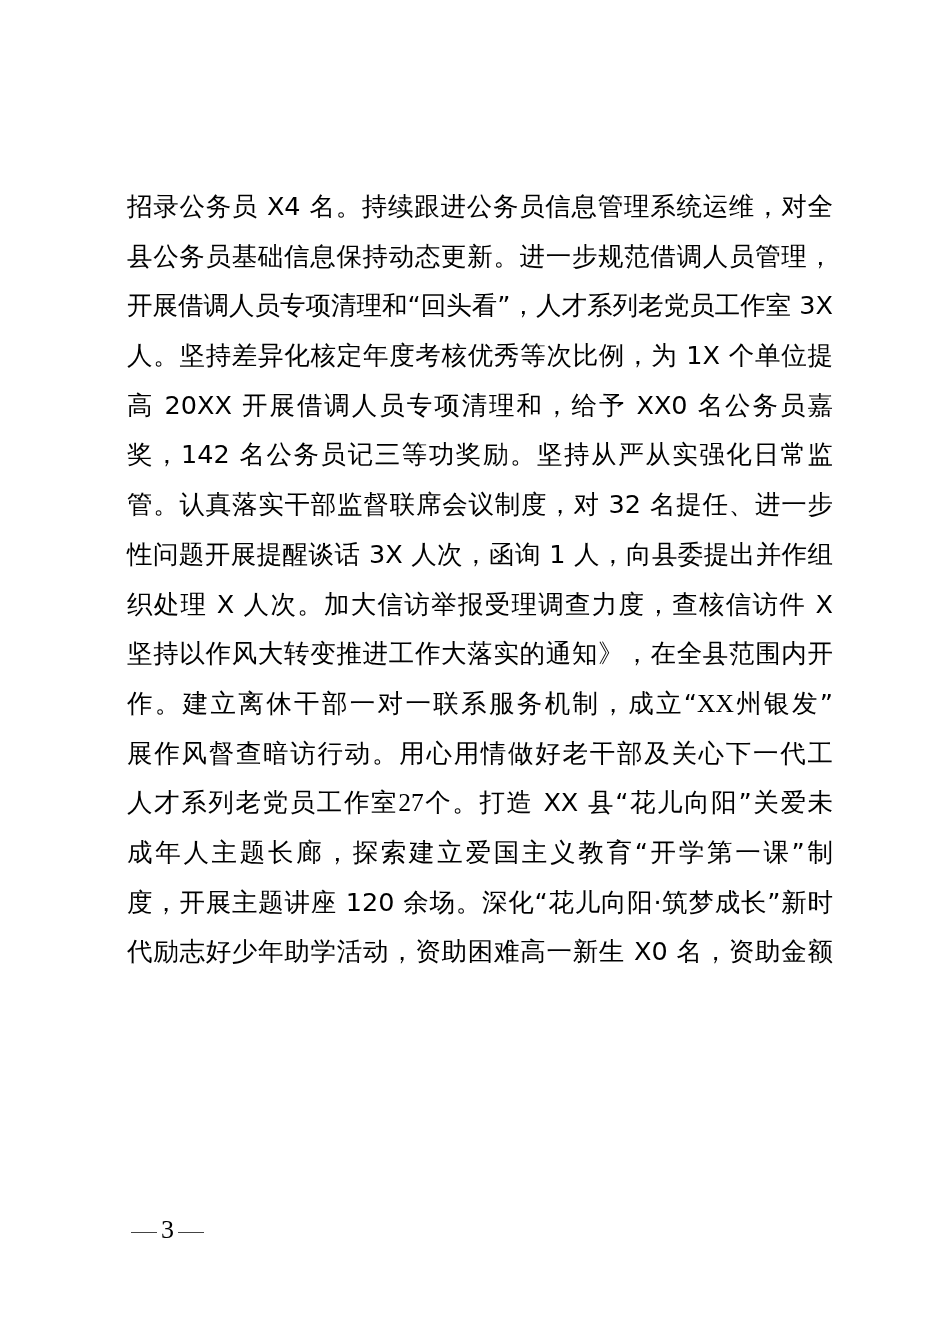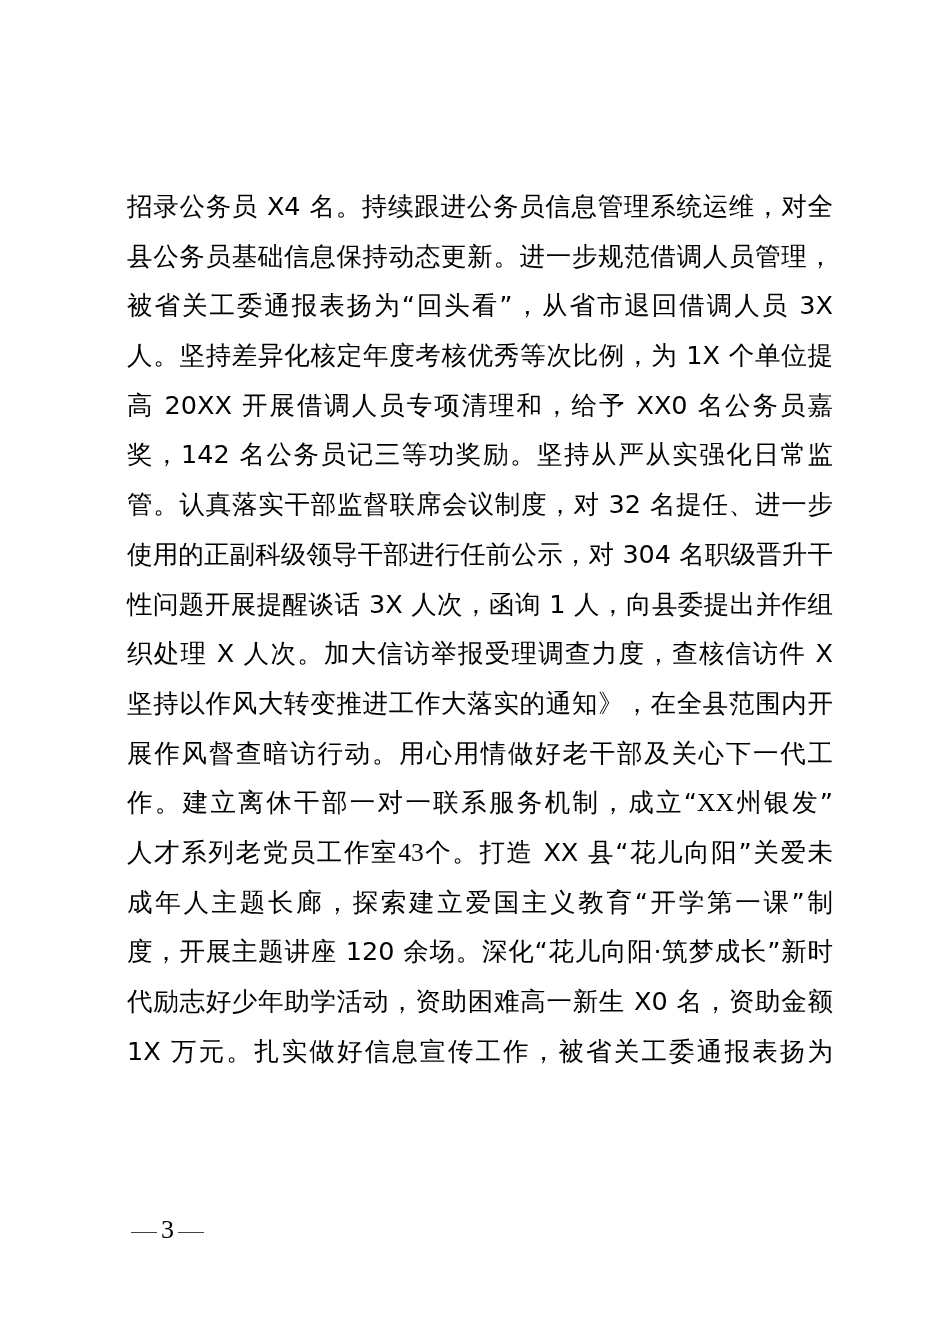--- a/index.html
+++ b/index.html
@@ -16,34 +16,32 @@
   .dash { display:inline-block; width:26px; height:1px; background:#444; vertical-align:middle; margin:0 4px; }
 </style>
 </head>
 <body>
 
 <div class="page">
   <div class="body-text" id="body-text">
 
     <div class="line"><span>招录公务员 X4 名。持续跟进公务员信息管理系统运维，对全</span></div>
     <div class="line"><span>县公务员基础信息保持动态更新。进一步规范借调人员管理，</span></div>
-    <div class="line"><span>被省关工委通报表扬为“回头看”，从省市退回借调人员 3X</span></div>
+    <div class="line"><span>开展借调人员专项清理和“回头看”，人才系列老党员工作室 3X</span></div>
     <div class="line"><span>人。坚持差异化核定年度考核优秀等次比例，为 1X 个单位提</span></div>
     <div class="line"><span>高 20XX 开展借调人员专项清理和，给予 XX0 名公务员嘉</span></div>
     <div class="line"><span>奖，142 名公务员记三等功奖励。</span><span class="b">坚持从严从实强化日常监</span></div>
     <div class="line"><span class="b">管。</span><span>认真落实干部监督联席会议制度，对 32 名提任、进一步</span></div>
-    <div class="line"><span>使用的正副科级领导干部进行任前公示，对 304 名职级晋升干</span></div>
     <div class="line"><span>性问题开展提醒谈话 3X 人次，函询 1 人，向县委提出并作组</span></div>
     <div class="line"><span>织处理 X 人次。加大信访举报受理调查力度，查核信访件 X</span></div>
     <div class="line"><span>坚持以作风大转变推进工作大落实的通知》，在全县范围内开</span></div>
+    <div class="line"><span class="b">作。</span><span>建立离休干部一对一联系服务机制，成立“</span><span class="serif">XX</span><span>州银发”</span></div>
     <div class="line"><span>展作风督查暗访行动。</span><span class="b">用心用情做好老干部及关心下一代工</span></div>
-    <div class="line"><span class="b">作。</span><span>建立离休干部一对一联系服务机制，成立“</span><span class="serif">XX</span><span>州银发”</span></div>
-    <div class="line"><span>人才系列老党员工作室</span><span class="serif">43</span><span>个。打造 XX 县“花儿向阳”关爱未</span></div>
+    <div class="line"><span>人才系列老党员工作室</span><span class="serif">27</span><span>个。打造 XX 县“花儿向阳”关爱未</span></div>
     <div class="line"><span>成年人主题长廊，探索建立爱国主义教育“开学第一课”制</span></div>
     <div class="line"><span>度，开展主题讲座 120 余场。深化“花儿向阳·筑梦成长”新时</span></div>
     <div class="line"><span>代励志好少年助学活动，资助困难高一新生 X0 名，资助金额</span></div>
-    <div class="line"><span>1X 万元。扎实做好信息宣传工作，被省关工委通报表扬为</span></div>
   </div>
 
   <div class="footer">
     <span class="dash"></span><span>3</span><span class="dash"></span>
   </div>
 </div>
 
 </body></html>

